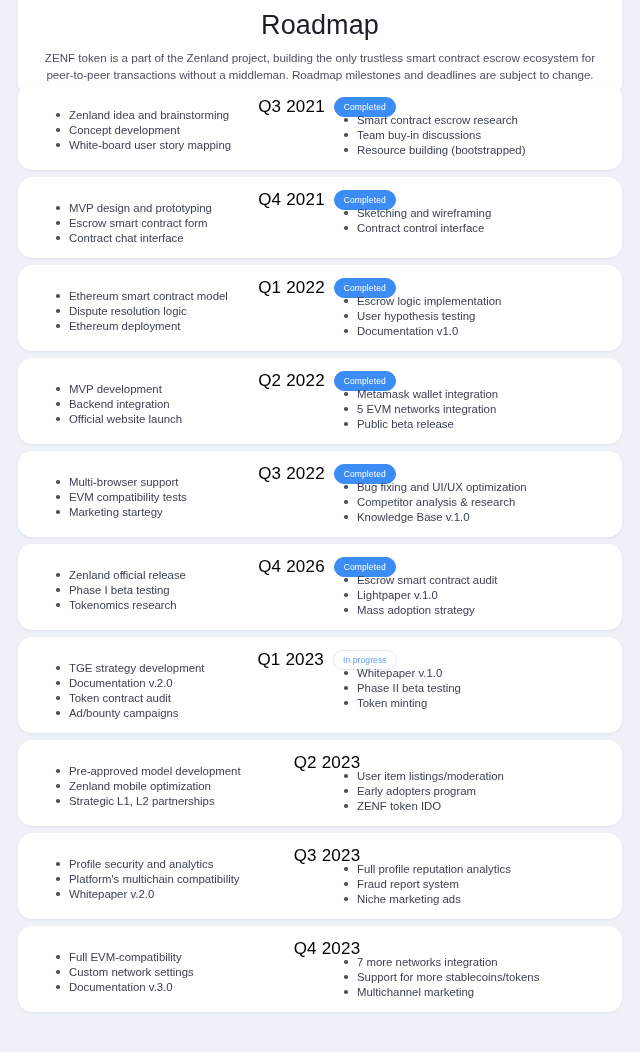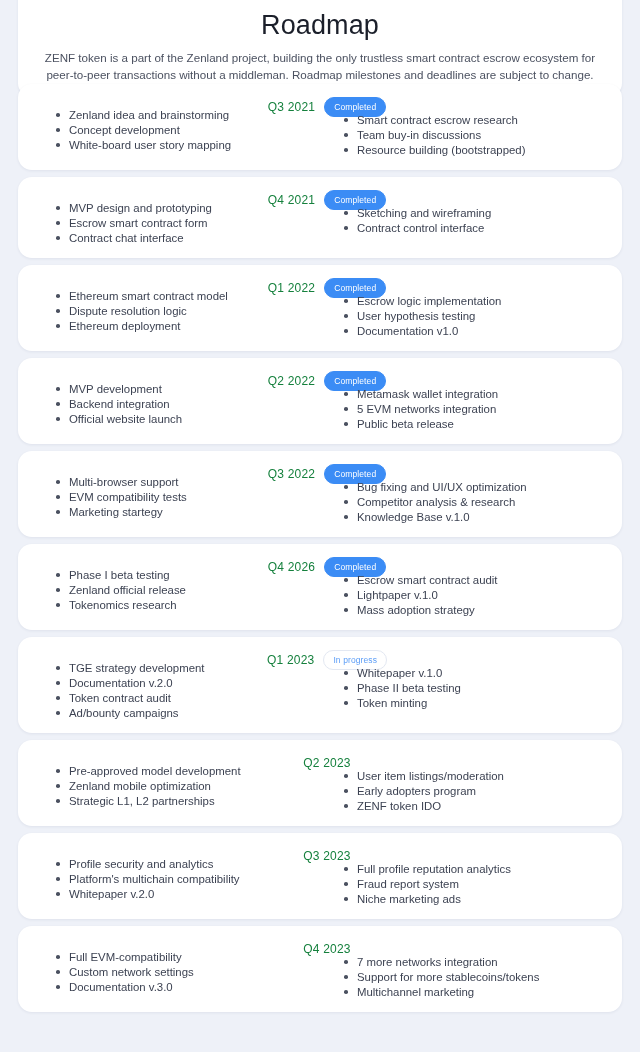--- a/index.html
+++ b/index.html
@@ -70,24 +70,24 @@
   }
   .q-head {
     display: flex;
     align-items: center;
     justify-content: center;
     gap: 9px;
     height: 26px;
     padding-left: 14px;
   }
   .q-title {
-    font-size: 12px;
+    font-size: 17px;
     line-height: 22px;
     font-weight: 400;
-    color: #15803d;
+    color: #000000;
     letter-spacing: 0.2px;
     white-space: nowrap;
   }
   .badge {
     display: inline-block;
     font-size: 8.5px;
     line-height: 1;
     padding: 5px 9px 5px 9px;
     border-radius: 999px;
     white-space: nowrap;
@@ -267,22 +267,22 @@
         </div>
       </div>
       <div class="q-card">
         <div class="q-head">
           <div class="q-title">Q4 2026</div>
           <span class="badge completed">Completed</span>
         </div>
         <div class="q-cols">
           <div class="col left">
             <ul class="items">
+              <li><span class="dot"></span><span>Zenland official release</span></li>
               <li><span class="dot"></span><span>Phase I beta testing</span></li>
-              <li><span class="dot"></span><span>Zenland official release</span></li>
               <li><span class="dot"></span><span>Tokenomics research</span></li>
             </ul>
           </div>
           <div class="col right">
             <div class="spacer-row"></div>
             <ul class="items">
               <li><span class="dot"></span><span>Escrow smart contract audit</span></li>
               <li><span class="dot"></span><span>Lightpaper v.1.0</span></li>
               <li><span class="dot"></span><span>Mass adoption strategy</span></li>
             </ul>

